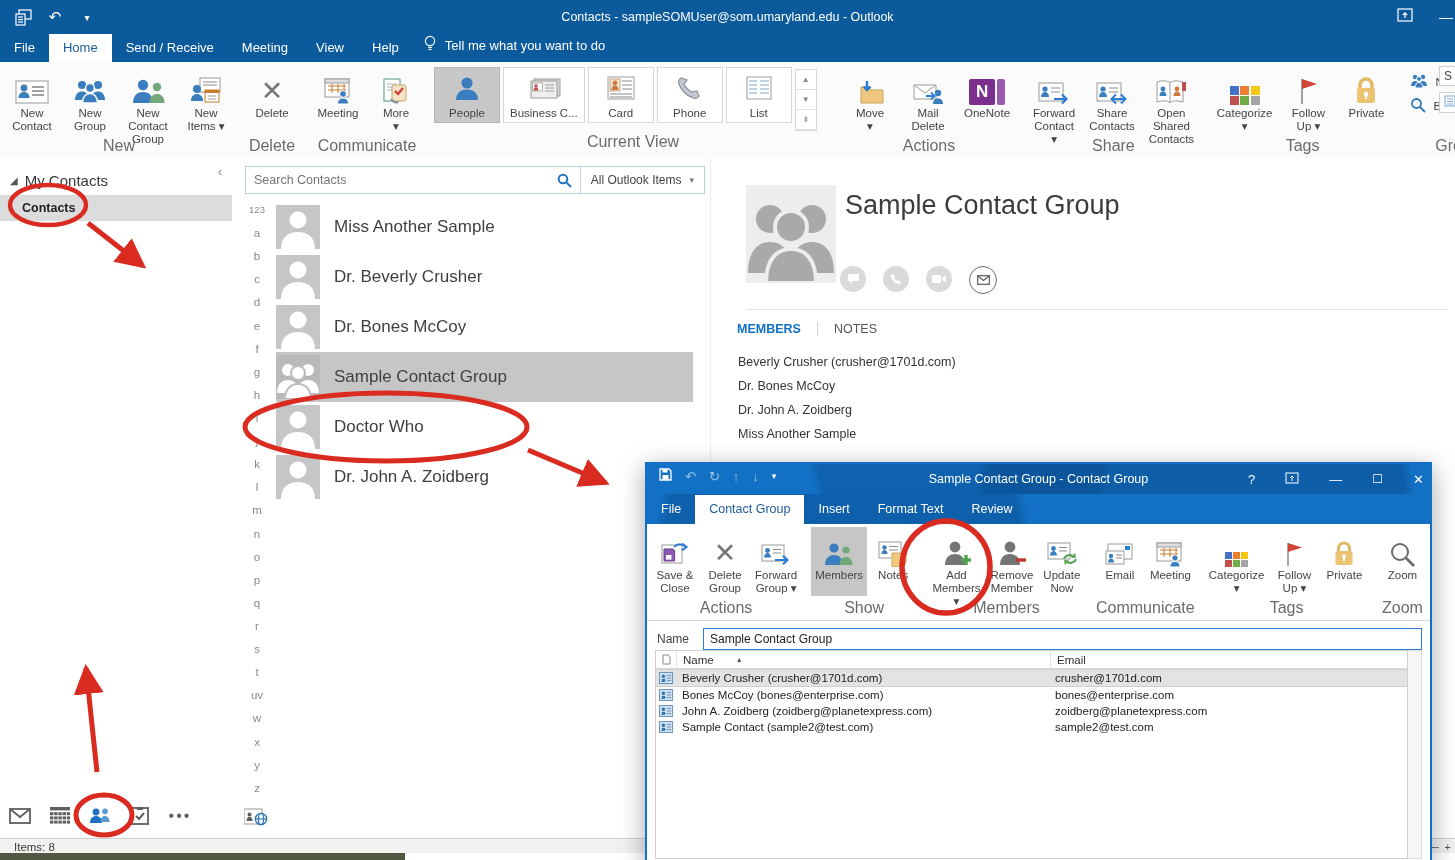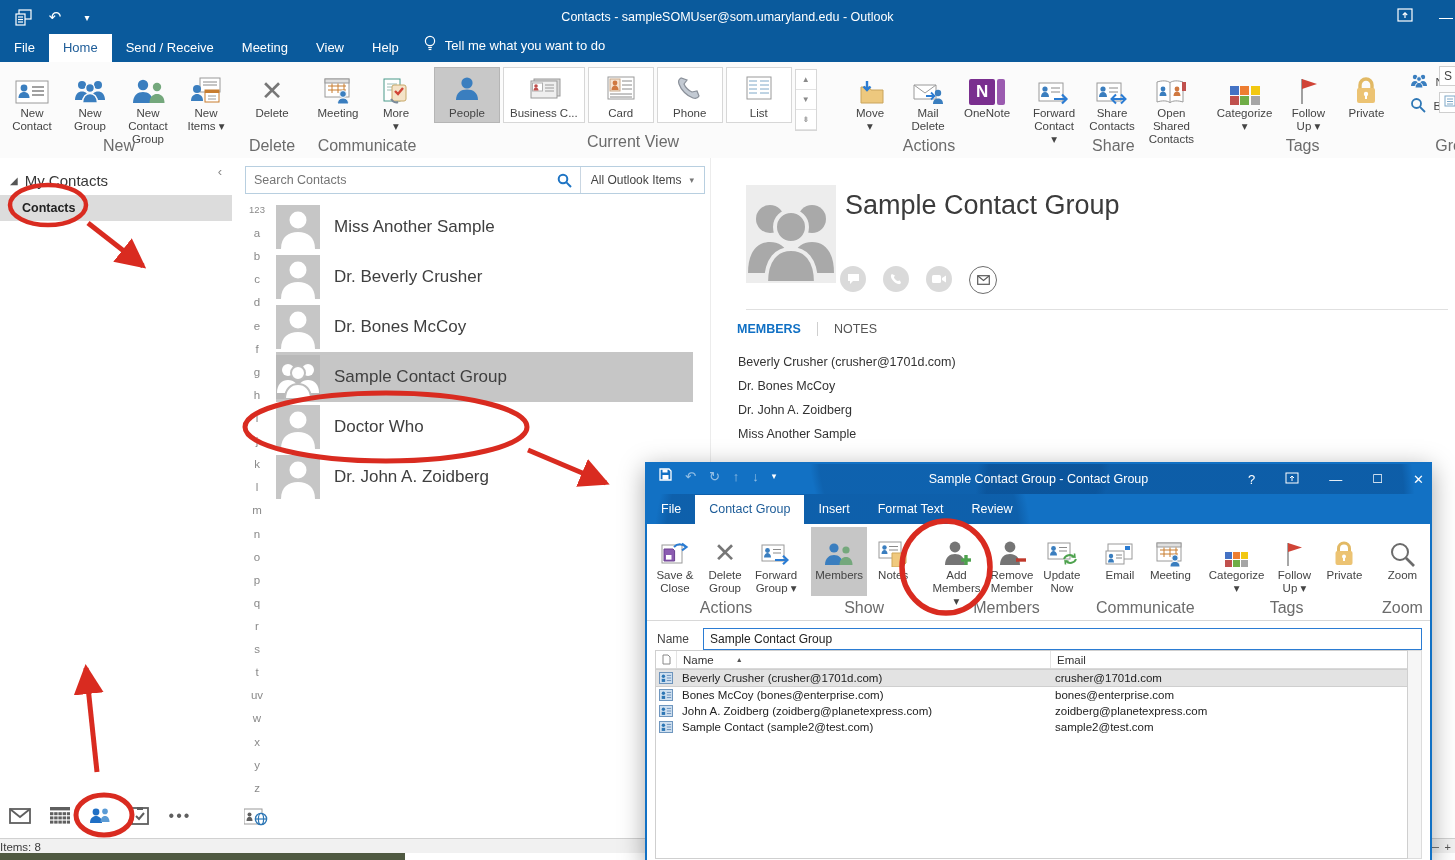--- a/index.html
+++ b/index.html
@@ -47,21 +47,21 @@
   .sb-collapse{position:absolute;right:10px;top:6px;color:#888;font-size:13px;}
   .sb-header{display:flex;align-items:center;gap:7px;font-size:15px;color:#383838;padding:14px 0 6px 10px;}
   .sb-header .tri{font-size:10px;color:#555;}
   .sb-item{font-size:12.5px;font-weight:bold;color:#222;padding:6px 0 6px 22px;}
   .sb-item.selected{background:#dcdcdc;}
   
   .bottomnav{position:absolute;left:0;top:795px;width:232px;height:42px;background:#fff;display:flex;align-items:center;}
   .bn{width:40px;display:flex;align-items:center;justify-content:center;}
   .statusbar{position:absolute;left:0;top:838px;width:1455px;height:15px;background:#f1f1f1;border-top:1px solid #d1d1d1;
     font-size:11.5px;color:#3c3c3c;display:flex;align-items:center;}
-  .statusbar .items{}
+  .statusbar .items{padding-left:14px;}
   .zoomsliver{position:absolute;right:4px;top:2px;display:flex;align-items:center;gap:6px;color:#555;font-size:11px;}
   .bottomsliver{position:absolute;left:0;top:853px;width:1455px;height:7px;background:#fff;}
   .bottomsliver .olive{position:absolute;left:0;top:0;width:405px;height:7px;background:#4f5941;}
   
   .contacts-panel{position:absolute;left:232px;top:158px;width:478px;height:680px;background:#fff;}
   .searchrow{position:absolute;left:13px;top:8px;right:5px;height:26px;display:flex;align-items:center;
     border:1px solid #b8cfe0;background:#fff;}
   .searchrow input{flex:1;border:0;outline:none;font-size:12.5px;color:#444;padding:0 8px;
     font-family:"Liberation Sans",sans-serif;background:transparent;}
   .searchrow .mag{width:30px;display:flex;align-items:center;justify-content:center;}

